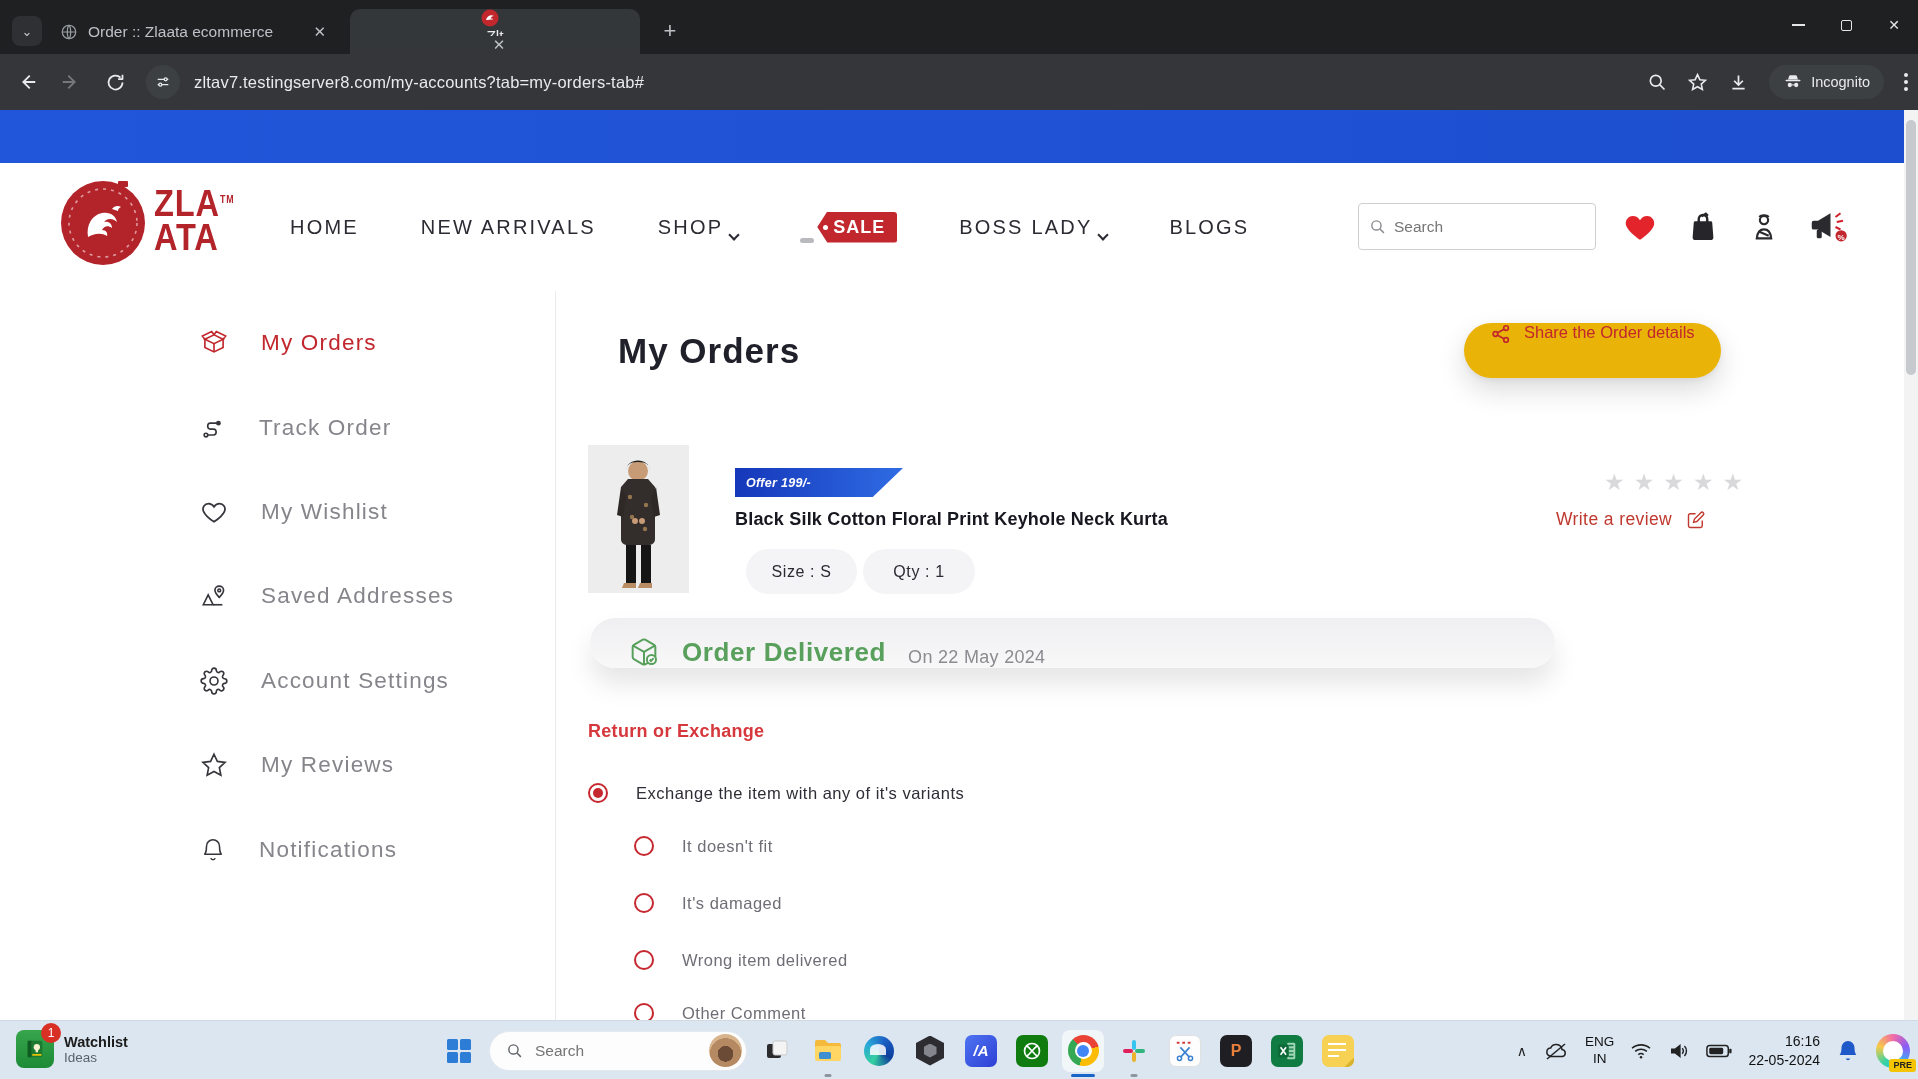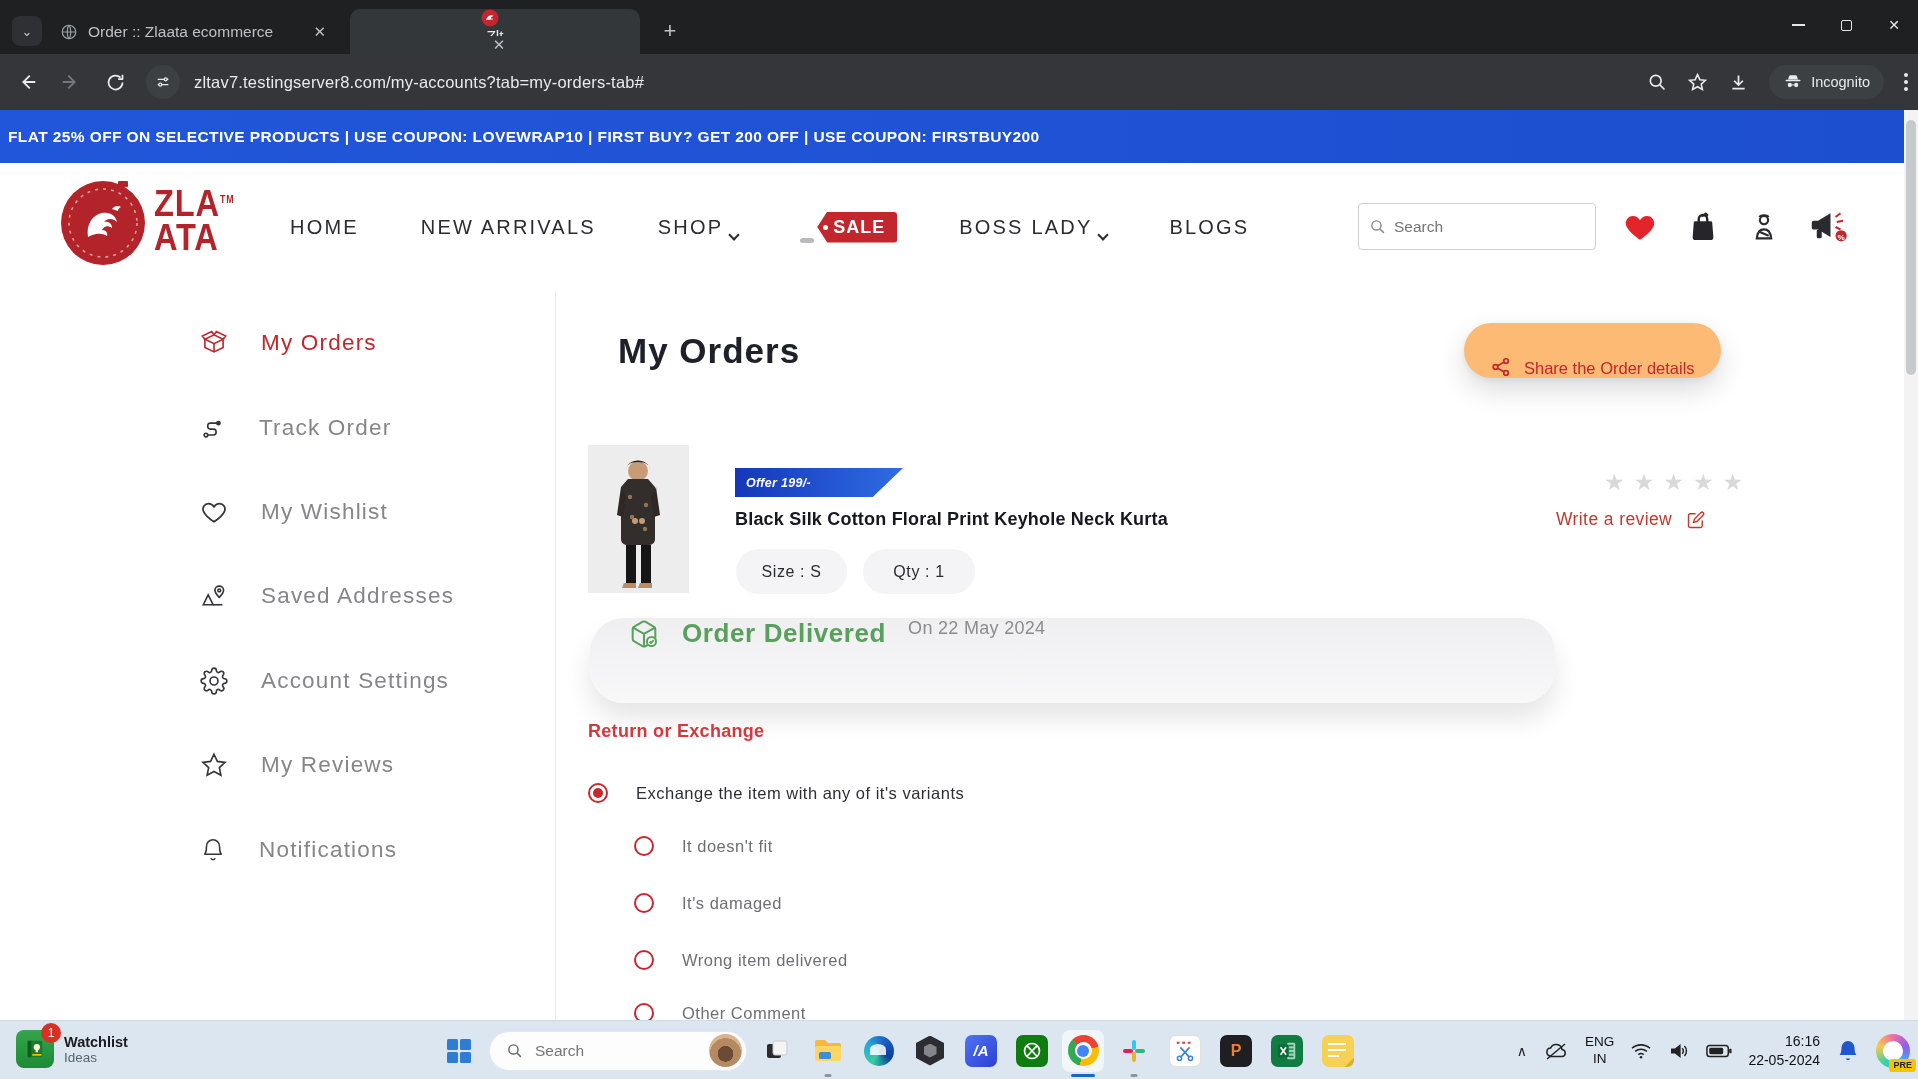--- a/index.html
+++ b/index.html
@@ -51,32 +51,32 @@
   
   .content { position:absolute; left:0; top:291px; width:1918px; height:729px; background:#fff; }
   .sidebar { position:absolute; left:0; top:0; width:556px; height:729px; border-right:1px solid #ebebee; }
   .sb-item { position:absolute; left:200px; display:flex; align-items:center; gap:33px; color:#85858b; font-size:22.5px; letter-spacing:1.2px; }
   .sb-item .ic { color:#35353b; display:flex; }
   .sb-item.active { color:#c1272d; }
   .sb-item.active .ic { color:#c1272d; }
 
   .main { position:absolute; left:556px; top:0; width:1350px; height:729px; }
   .pg-title { position:absolute; left:62px; top:40px; font-size:35px; color:#20202a; letter-spacing:1px; }
-  .share-pill { position:absolute; left:908px; top:32px; height:55px; border-radius:28px; background:#fdba74; box-shadow:0 12px 28px rgba(0,0,0,.14), 0 2px 6px rgba(0,0,0,.06); display:flex; align-items:flex-end; gap:12px; padding:0 26px; color:#c1272d; font-size:16.5px; }
+  .share-pill { position:absolute; left:908px; top:32px; height:55px; border-radius:28px; background:#eab308; box-shadow:0 12px 28px rgba(0,0,0,.14), 0 2px 6px rgba(0,0,0,.06); display:flex; align-items:flex-start; gap:12px; padding:0 26px; color:#c1272d; font-size:16.5px; }
 
   .prod-img { position:absolute; left:32px; top:154px; width:101px; height:148px; background:#ededed; }
   .ribbon { position:absolute; left:179px; top:177px; width:168px; height:29px; background:linear-gradient(90deg,#1537b9,#2f6ce4); clip-path:polygon(0 0,100% 0,82% 100%,0 100%); color:#fff; font-size:12.5px; font-style:italic; font-weight:bold; display:flex; align-items:center; padding-left:11px; letter-spacing:.3px; }
   .prod-name { position:absolute; left:179px; top:218px; font-size:18px; font-weight:bold; color:#17171f; letter-spacing:.2px; }
   .chip { position:absolute; top:245px; height:45px; background:#f4f4f6; border-radius:23px; display:flex; align-items:center; justify-content:center; font-size:16px; color:#2b2b33; letter-spacing:.6px; }
-  .chip.size { left:180px; top:258px; width:111px; }
+  .chip.size { left:190px; top:258px; width:111px; }
   .chip.qty { left:307px; top:258px; width:112px; }
   .stars { position:absolute; left:1048px; top:178px; display:flex; gap:9px; color:#d9d9dc; font-size:23px; }
   .write-review { position:absolute; left:1000px; top:218px; display:flex; align-items:center; gap:14px; color:#c0392f; font-size:17.5px; letter-spacing:.4px; }
 
-  .deliv-bar { position:absolute; left:34px; top:327px; width:965px; height:85px; border-radius:34px; background:linear-gradient(180deg,#efeff1,#f8f8f9); box-shadow:0 16px 26px rgba(0,0,0,.10); display:flex; align-items:flex-start; }
+  .deliv-bar { position:absolute; left:34px; top:327px; width:965px; height:50px; border-radius:34px; background:linear-gradient(180deg,#efeff1,#f8f8f9); box-shadow:0 16px 26px rgba(0,0,0,.10); display:flex; align-items:flex-end; }
   .deliv-status { color:#58a05b; font-size:26px; font-weight:bold; letter-spacing:.6px; margin-left:22px; }
   .deliv-date { color:#8b8b90; font-size:18px; margin-left:22px; letter-spacing:.3px; }
 
   .ret-title { position:absolute; left:32px; top:430px; color:#d6373c; font-size:18px; font-weight:bold; letter-spacing:.3px; }
   .radio-row { position:absolute; display:flex; align-items:center; gap:28px; font-size:16.5px; letter-spacing:.5px; }
   .radio { width:20px; height:20px; border:2px solid #c62830; border-radius:50%; display:flex; align-items:center; justify-content:center; flex:0 0 auto; }
   .radio .dot { width:10px; height:10px; border-radius:50%; background:#c62830; }
   .opt-main { left:32px; top:492px; color:#2e2e36; }
   .opt-sub { color:#6e6e76; }
 
@@ -206,21 +206,20 @@
       </div>
       <div class="dots">
           <i></i>
           <i></i>
           <i></i>
         </div>
     </div>
   </div>
 
   <div class="banner">
-    <span>FLAT 25% OFF ON SELECTIVE PRODUCTS | USE COUPON: LOVEWRAP10 | FIRST BUY? GET 200 OFF | USE COUPON: FIRSTBUY200</span>
   </div>
 
   <div class="siteheader">
     <div class="logo">
       <span>
         <svg width="86" height="92" viewBox="0 0 86 92">
             <circle cx="43" cy="48" r="42" fill="#b3232a"></circle>
             <circle cx="43" cy="48" r="34" fill="none" stroke="rgba(255,255,255,.55)" stroke-width="1.6" stroke-dasharray="3 5"></circle>
             <path d="M28 62c-2-12 4-22 14-24 8-1.6 14 3 15 9-4-4-10-4-13 0 5-1 8 2 8 6-4-3-8-2-10 2 4 0 6 3 5 6-6-4-14-2-19 1z" fill="#fff"></path>
             <path d="M52 34c2-3 6-4 9-2-2 1-3 2-3 4-2-1-4-1-6-2z" fill="#fff"></path>

